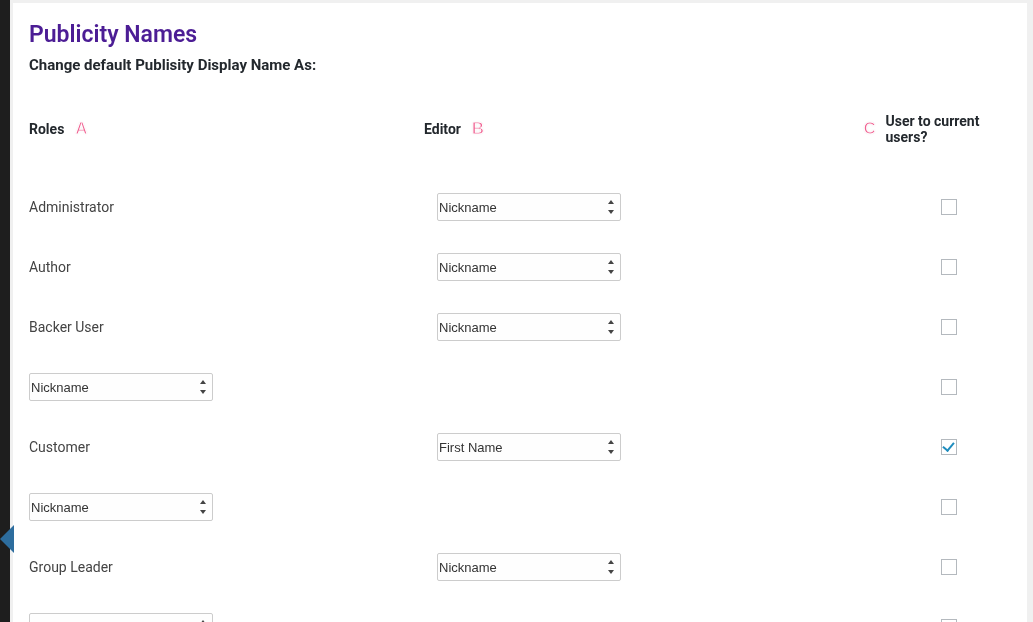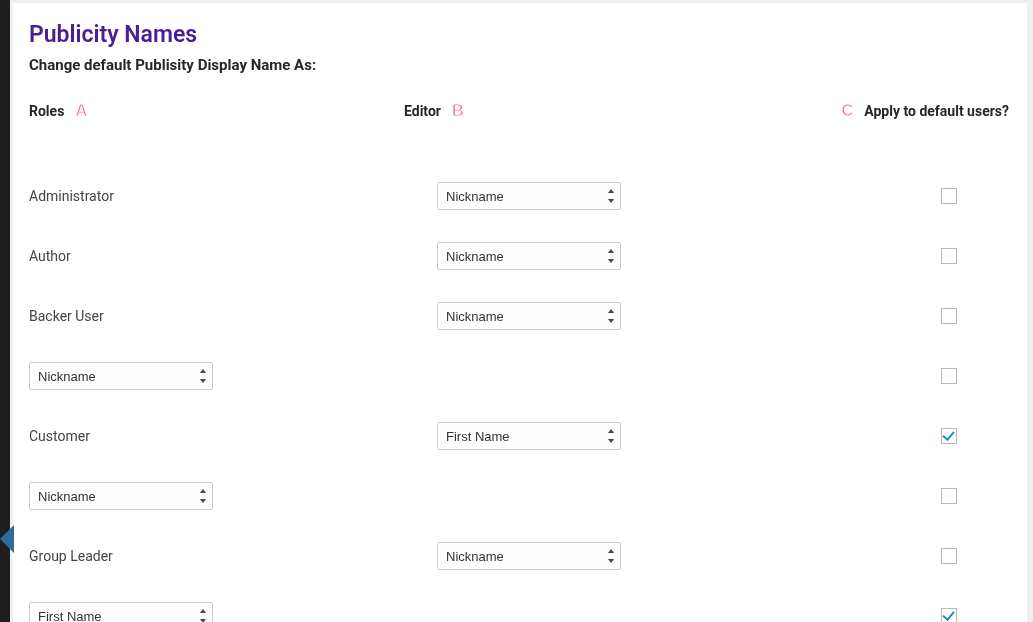--- a/index.html
+++ b/index.html
@@ -44,26 +44,27 @@
     .page-title {
       font-size: 23px;
       font-weight: 600;
       color: #4c1d95;
       margin-bottom: 8px;
     }
     .page-subtitle {
       font-size: 15px;
       font-weight: 700;
       color: #23282d;
-      margin-bottom: 26px;
+      margin-bottom: 39px;
     }
     .header-row {
       display: flex;
       align-items: center;
-      margin-bottom: 44px;
+      margin-bottom: 32px;
+      gap: 20px;
     }
     .col-roles {
       width: 375px;
       display: flex;
       align-items: center;
     }
     .col-names {
       width: 410px;
       display: flex;
       align-items: center;
@@ -109,21 +110,21 @@
     .select-wrap {
       width: 184px;
       position: relative;
     }
     .native-select {
       width: 100%;
       height: 28px;
       border: 1px solid #cccccc;
       background: #fefefe;
       font-size: 13px;
-      padding: 0 22px 0 8px;
+      padding: 0 22px 0 1px;
       color: #333;
       appearance: none;
       -webkit-appearance: none;
       border-radius: 2px;
       cursor: pointer;
     }
     .spinner-icon {
       position: absolute;
       right: 5px;
       top: 50%;
@@ -203,21 +204,21 @@
       <span class="header-label">Roles</span>
       <span class="badge">A</span>
     </div>
     <div class="col-names">
       <span class="header-label">Editor</span>
       <span class="badge">B</span>
     </div>
     <div class="col-apply">
       <div class="apply-header-inner">
         <span class="badge">C</span>
-        <span class="header-label">Apply to default users?</span>
+        <span class="header-label">User to current users?</span>
       </div>
     </div>
   </div>
 
   <div id="rows-container">
       <div class="role-row">
         <div class="role-label">Administrator</div>
         <div class="names-cell">
           <div class="select-wrap"><select class="native-select"><option>Nickname</option><option>First Name</option></select><span class="spinner-icon"></span></div>
         </div>

